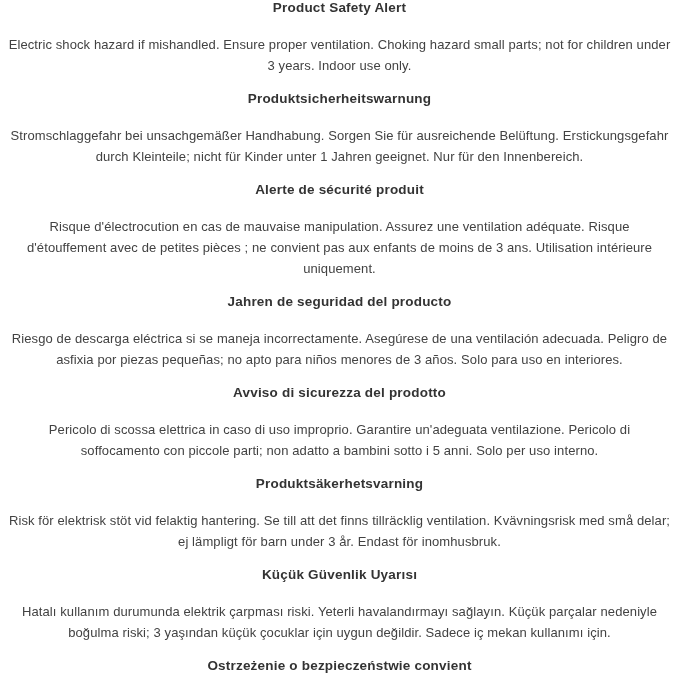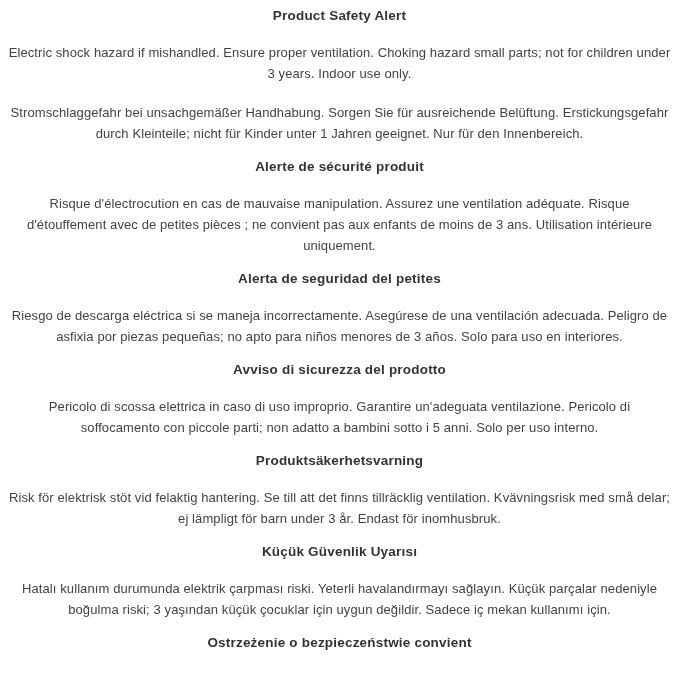--- a/index.html
+++ b/index.html
@@ -25,21 +25,21 @@
   }
   .alert-heading {
     font-size: 13.5px;
     font-weight: bold;
     color: #333333;
     letter-spacing: 0.2px;
     line-height: 14px;
     margin: 16px 0 19px 0;
   }
   .alert-section:first-child .alert-heading {
-    margin-top: 8px;
+    margin-top: 0;
   }
   .alert-body {
     font-size: 13px;
     font-weight: normal;
     color: #424242;
     line-height: 21px;
     margin: 18px 0 15px 0;
     letter-spacing: 0.1px;
   }
 </style>
@@ -47,30 +47,31 @@
 <body>
 
 <div class="page">
 
   <section class="alert-section">
     <h2 class="alert-heading">Product Safety Alert</h2>
     <p class="alert-body">Electric shock hazard if mishandled. Ensure proper ventilation. Choking hazard small parts; not for children under 3 years. Indoor use only.</p>
   </section>
 
   <section class="alert-section">
+    <h2 class="alert-heading">Produktsicherheitswarnung</h2>
     <p class="alert-body">Stromschlaggefahr bei unsachgemäßer Handhabung. Sorgen Sie für ausreichende Belüftung. Erstickungsgefahr durch Kleinteile; nicht für Kinder unter 1 Jahren geeignet. Nur für den Innenbereich.</p>
   </section>
 
   <section class="alert-section">
     <h2 class="alert-heading">Alerte de sécurité produit</h2>
     <p class="alert-body">Risque d'électrocution en cas de mauvaise manipulation. Assurez une ventilation adéquate. Risque d'étouffement avec de petites pièces ; ne convient pas aux enfants de moins de 3 ans. Utilisation intérieure uniquement.</p>
   </section>
 
   <section class="alert-section">
-    <h2 class="alert-heading">Alerta de seguridad del petites</h2>
+    <h2 class="alert-heading">Jahren de seguridad del producto</h2>
     <p class="alert-body">Riesgo de descarga eléctrica si se maneja incorrectamente. Asegúrese de una ventilación adecuada. Peligro de asfixia por piezas pequeñas; no apto para niños menores de 3 años. Solo para uso en interiores.</p>
   </section>
 
   <section class="alert-section">
     <h2 class="alert-heading">Avviso di sicurezza del prodotto</h2>
     <p class="alert-body">Pericolo di scossa elettrica in caso di uso improprio. Garantire un'adeguata ventilazione. Pericolo di soffocamento con piccole parti; non adatto a bambini sotto i 5 anni. Solo per uso interno.</p>
   </section>
 
   <section class="alert-section">
     <h2 class="alert-heading">Produktsäkerhetsvarning</h2>

